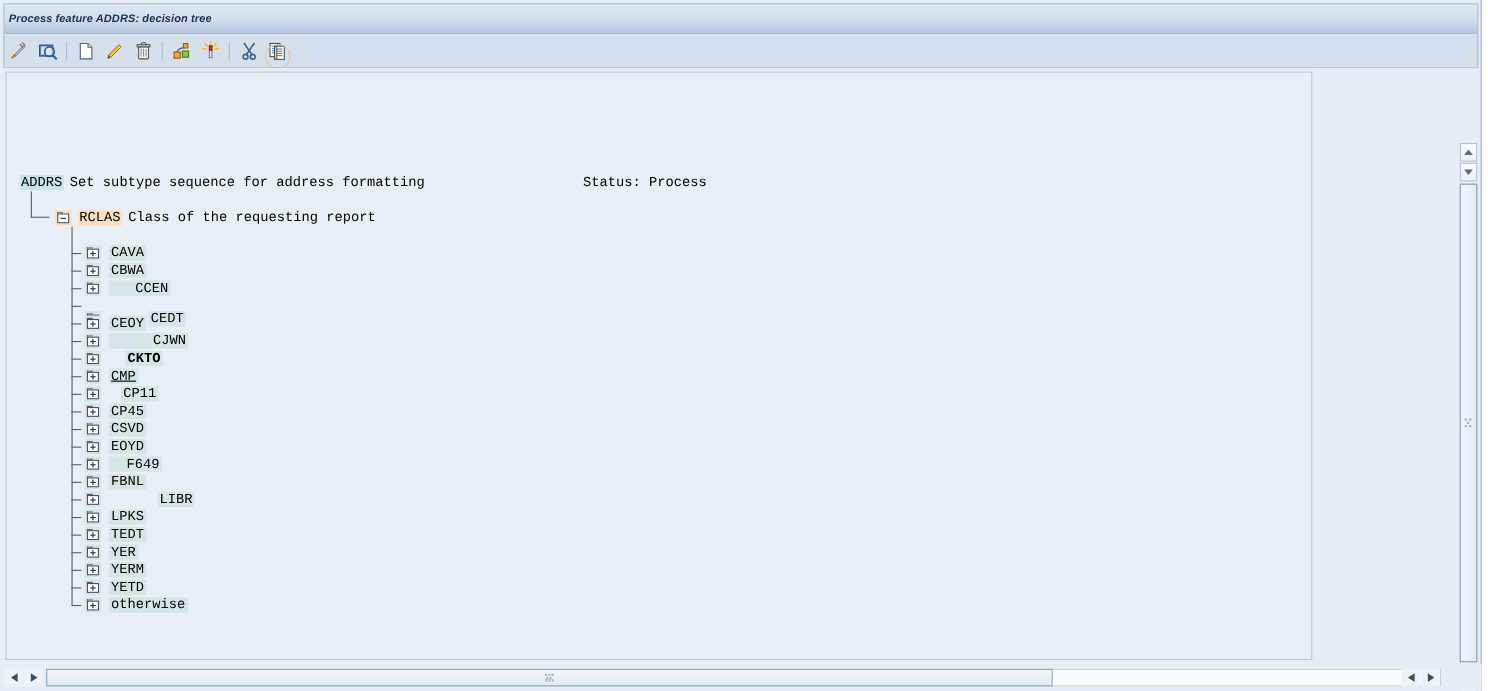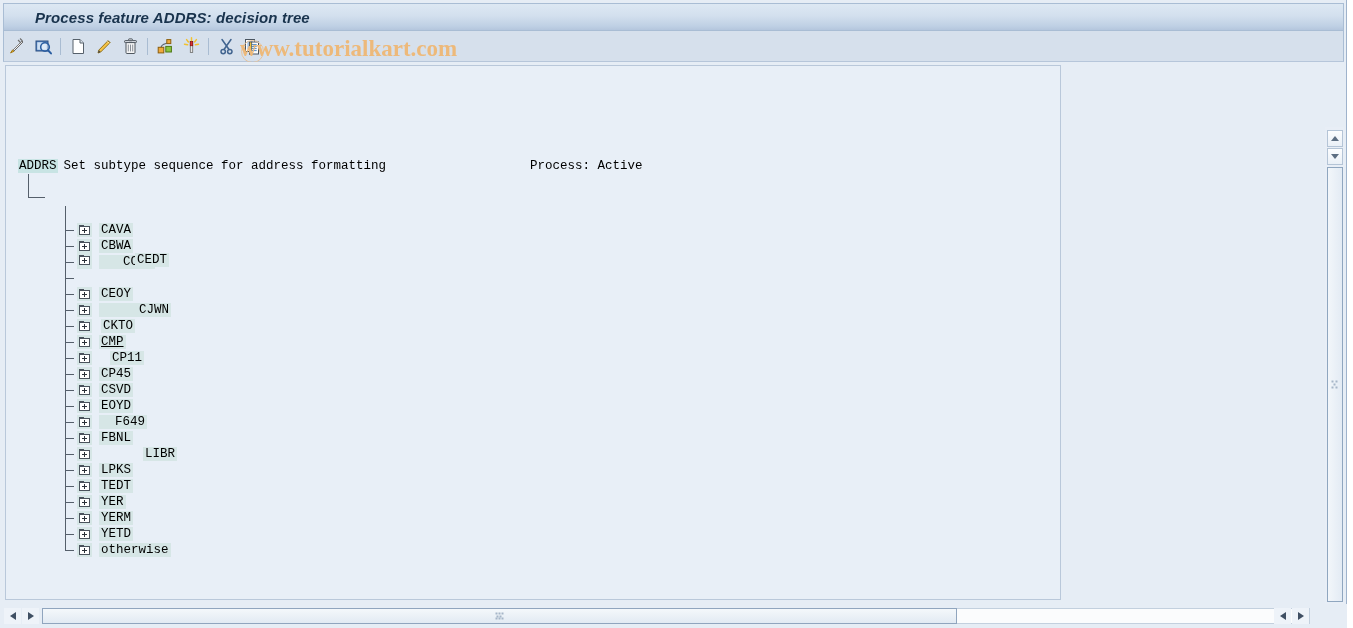--- a/index.html
+++ b/index.html
@@ -17,23 +17,23 @@
   }
   
   .titlebar{
     position:absolute;left:3px;top:3px;width:1341px;height:28px;
     background:linear-gradient(to bottom,#dde8f3 0%,#d3e0ee 45%,#bfd0e4 85%,#b4c6dd 100%);
     border:1px solid #a9bdd4;
     box-sizing:border-box;
     display:flex;align-items:center;
   }
   .titlebar .title{
-    margin-left:31px;
+    margin-left:4px;
     font-family:"Liberation Sans",sans-serif;
-    font-size:15px;font-weight:bold;font-style:italic;
+    font-size:10px;font-weight:bold;font-style:italic;
     color:#19334d;
     white-space:nowrap;
     letter-spacing:0.1px;
   }
   
   .toolbar{
     position:absolute;left:3px;top:31px;width:1341px;height:31px;
     background:#d6e0ec;
     border-left:1px solid #a9bdd4;border-right:1px solid #a9bdd4;
     border-bottom:1px solid #b6c6da;
@@ -64,21 +64,21 @@
     border:1px solid #e7c49c;
     pointer-events:none;
   }
   
   .content-outer{
     position:absolute;left:3px;top:62px;width:1341px;height:541px;
     background:#e6edf5;
     box-sizing:border-box;
   }
   .tree-pane{
-    position:absolute;left:2px;top:3px;width:1056px;height:535px;
+    position:absolute;left:2px;top:3px;width:1188px;height:535px;
     background:#e8eff7;
     border:1px solid #b9c8da;
     box-sizing:border-box;
     overflow:hidden;
   }
   .tree-inner{
     position:relative;width:100%;height:100%;
   }
   
   .mono{
@@ -295,38 +295,48 @@
         <path d="M4.3 5 H9.7 M4.3 7 H9.7 M4.3 9 H9.7 M4.3 11 H9.7" stroke="#3f7fbf" stroke-width="0.9"></path>
         <rect x="6.5" y="5" width="9" height="12" fill="#fdfdfd" stroke="#4a5560" stroke-width="1"></rect>
         <path d="M8.3 7.6 H13.7 M8.3 9.6 H13.7 M8.3 11.6 H13.7 M8.3 13.6 H13.7" stroke="#3f7fbf" stroke-width="0.9"></path>
         <rect x="6.5" y="5" width="2.2" height="12" fill="#f2c338" stroke="#4a5560" stroke-width="0.8"></rect>
       </svg>
     </div>
 
   </div>
 
   <div class="wm-circle"></div>
-  <div class="watermark">www.tutorialkart.com</div>
 
   <div class="content-outer">
     <div class="tree-pane">
       <div class="tree-inner" id="tree-inner">
 
         <div class="root-row">
           <span class="mono hl-cyan">ADDRS</span>
           <span class="mono" style="margin-left:6px;">Set subtype sequence for address formatting</span>
         </div>
 
         <div class="status-text">
-          <span class="mono">Process: Active</span>
+          <span class="mono">Status: Process</span>
         </div>
 
         <div class="vline" style="left:22px;top:108px;height:24px;"></div>
         <div class="hline" style="left:22px;top:131px;width:17px;"></div>
 
+        <div class="rclas-row">
+          <span class="icon-wrap-orange">
+            <span class="ficon" style="margin-right:0;">
+              <span class="tab"></span>
+                <span class="body"></span>
+                <span class="pm-h"></span>
+            </span>
+          </span>
+          <span class="mono hl-orange" style="margin-left:6px;">RCLAS</span>
+          <span class="mono" style="margin-left:6px;">Class of the requesting report</span>
+        </div>
 
         <div class="vline" id="child-trunk" style="left: 59px; top: 140px; height: 344px;"></div>
 
       <div class="hline" style="left: 59px; top: 164px; width: 9px;"></div>
           <div class="child-row" style="left: 71px; top: 156px; text-align: center;">
             <span class="icon-wrap-cyan">
               <span class="ficon" style="margin-right: 0px;">
                 <span class="tab"></span>
                 <span class="body"></span>
                 <span class="pm-h"></span>
@@ -353,21 +363,21 @@
               <span class="ficon" style="margin-right: 0px;">
                 <span class="tab"></span>
                 <span class="body"></span>
                 <span class="pm-h"></span>
                 <span class="pm-v"></span>
               </span>
             </span>
             <span class="mono hl-node" style="margin-left: 7px; padding-left: 24px;">CCEN</span>
           </div>
           <div class="hline" style="left: 59px; top: 212px; width: 9px;"></div>
-          <div class="child-row" style="left: 71px; top: 186px; gap: 36px;">
+          <div class="child-row" style="left: 71px; top: 216px; gap: 36px;">
             <span class="icon-wrap-cyan">
               <span class="ficon" style="margin-right: 0px;">
                 <span class="tab"></span>
                 <span class="body"></span>
                 <span class="pm-h"></span>
                 <span class="pm-v"></span>
               </span>
             </span>
             <span class="mono hl-node" style="margin-left: 7px;">CEDT</span>
           </div>
@@ -398,21 +408,21 @@
           <div class="hline" style="left: 59px; top: 260px; width: 9px;"></div>
           <div class="child-row" style="left: 71px; top: 252px;">
             <span class="icon-wrap-cyan">
               <span class="ficon" style="margin-right: 0px;">
                 <span class="tab"></span>
                 <span class="body"></span>
                 <span class="pm-h"></span>
                 <span class="pm-v"></span>
               </span>
             </span>
-            <span class="mono hl-node" style="margin-left: 9px;">CKTO</span>
+            <span class="mono hl-node" style="margin-left: 22px; font-weight: bold;">CKTO</span>
           </div>
           <div class="hline" style="left: 59px; top: 276px; width: 9px;"></div>
           <div class="child-row" style="left: 71px; top: 268px;">
             <span class="icon-wrap-cyan">
               <span class="ficon" style="margin-right: 0px;">
                 <span class="tab"></span>
                 <span class="body"></span>
                 <span class="pm-h"></span>
                 <span class="pm-v"></span>
               </span>

